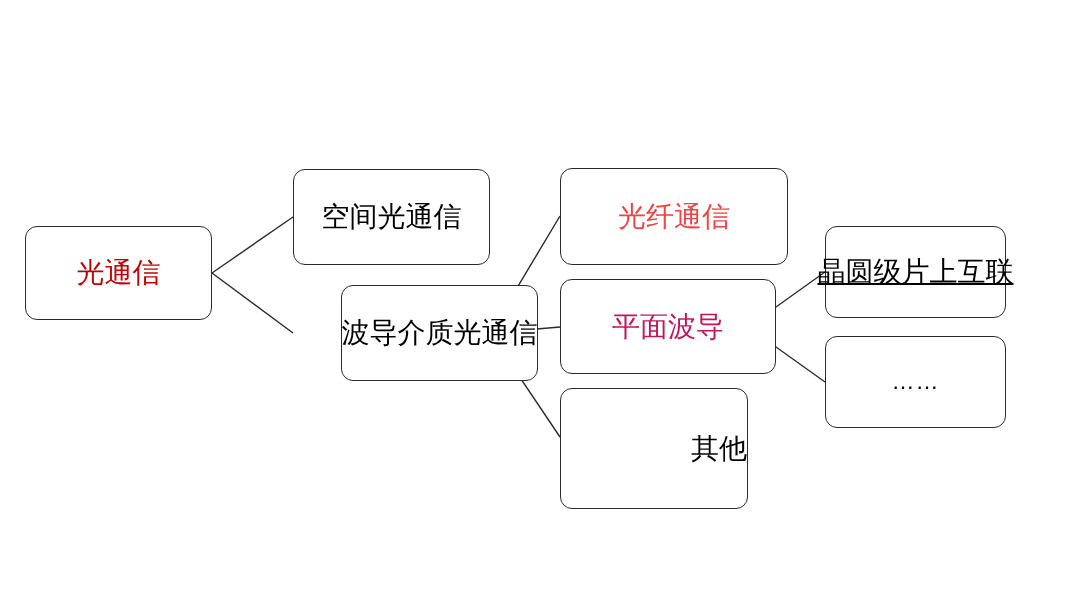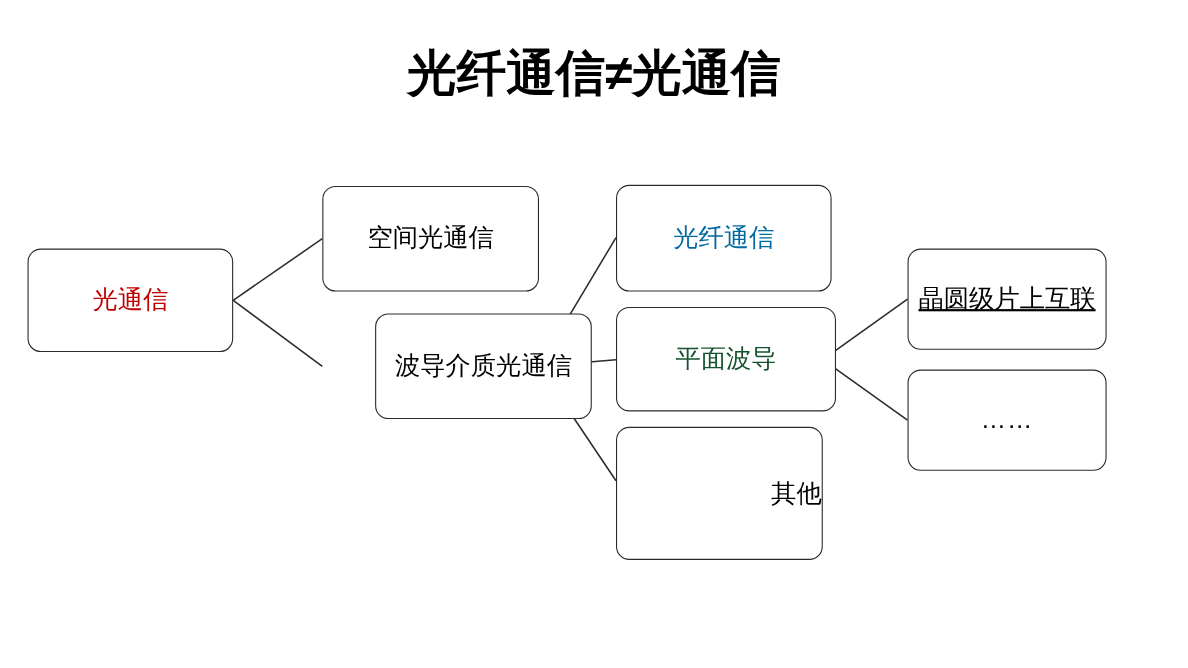--- a/index.html
+++ b/index.html
@@ -47,21 +47,21 @@
     position: absolute;
     box-sizing: border-box;
     border: 1.4px solid #2b2b2b;
     border-radius: 12px;
     background: #ffffff;
     display: flex;
     align-items: center;
     justify-content: center;
     text-align: center;
     color: #000000;
-    font-size: 23px;
+    font-size: 28px;
     line-height: 1.2;
     white-space: nowrap;
   }
   .node.red {
     color: #c00000;
   }
   .node.dots {
     font-size: 23px;
     letter-spacing: 1px;
   }
@@ -74,36 +74,35 @@
   <svg id="connectors" viewBox="0 0 1080 607" preserveAspectRatio="none">
       <line x1="212" y1="273" x2="293" y2="217" stroke="#2b2b2b" stroke-width="1.4"></line>
       <line x1="212" y1="273" x2="293" y2="333" stroke="#2b2b2b" stroke-width="1.4"></line>
       <line x1="490" y1="333" x2="560" y2="216" stroke="#2b2b2b" stroke-width="1.4"></line>
       <line x1="490" y1="333" x2="560" y2="327" stroke="#2b2b2b" stroke-width="1.4"></line>
       <line x1="490" y1="333" x2="560" y2="437" stroke="#2b2b2b" stroke-width="1.4"></line>
       <line x1="748" y1="327" x2="825" y2="272" stroke="#2b2b2b" stroke-width="1.4"></line>
       <line x1="748" y1="327" x2="825" y2="382" stroke="#2b2b2b" stroke-width="1.4"></line>
     </svg>
 
-  <div id="slide-title">光纤通信≠光通信</div>
 
   <div id="node-layer">
       <div class="node red" style="left: 25px; top: 226px; width: 187px; height: 94px; color: rgb(192, 0, 0); border-color: rgb(43, 43, 43);">
         <span>光通信</span>
       </div>
       <div class="node" style="left: 293px; top: 169px; width: 197px; height: 96px; color: rgb(0, 0, 0); border-color: rgb(43, 43, 43);">
         <span>空间光通信</span>
       </div>
       <div class="node" style="left: 293px; top: 285px; width: 197px; height: 96px; color: rgb(0, 0, 0); border-color: rgb(43, 43, 43); margin-left: 48px;">
         <span>波导介质光通信</span>
       </div>
-      <div class="node red" style="left: 560px; top: 168px; width: 196px; height: 97px; color: #0369a1; border-color: rgb(43, 43, 43);">
+      <div class="node red" style="left: 560px; top: 168px; width: 228px; height: 97px; color: #ef4444; border-color: rgb(43, 43, 43);">
         <span>光纤通信</span>
       </div>
-      <div class="node" style="left: 560px; top: 279px; width: 200px; height: 95px; color: #14532d; border-color: rgb(43, 43, 43);">
+      <div class="node" style="left: 560px; top: 279px; width: 216px; height: 95px; color: #be185d; border-color: rgb(43, 43, 43);">
         <span>平面波导</span>
       </div>
       <div class="node" style="left: 560px; top: 388px; width: 188px; height: 121px; color: rgb(0, 0, 0); border-color: rgb(43, 43, 43); justify-content: flex-end;">
         <span>其他</span>
       </div>
       <div class="node" style="left: 825px; top: 226px; width: 181px; height: 92px; color: rgb(0, 0, 0); border-color: rgb(43, 43, 43); text-decoration: underline;">
         <span>晶圆级片上互联</span>
       </div>
       <div class="node dots" style="left: 825px; top: 336px; width: 181px; height: 92px; color: rgb(0, 0, 0); border-color: rgb(43, 43, 43);">
         <span>……</span>

